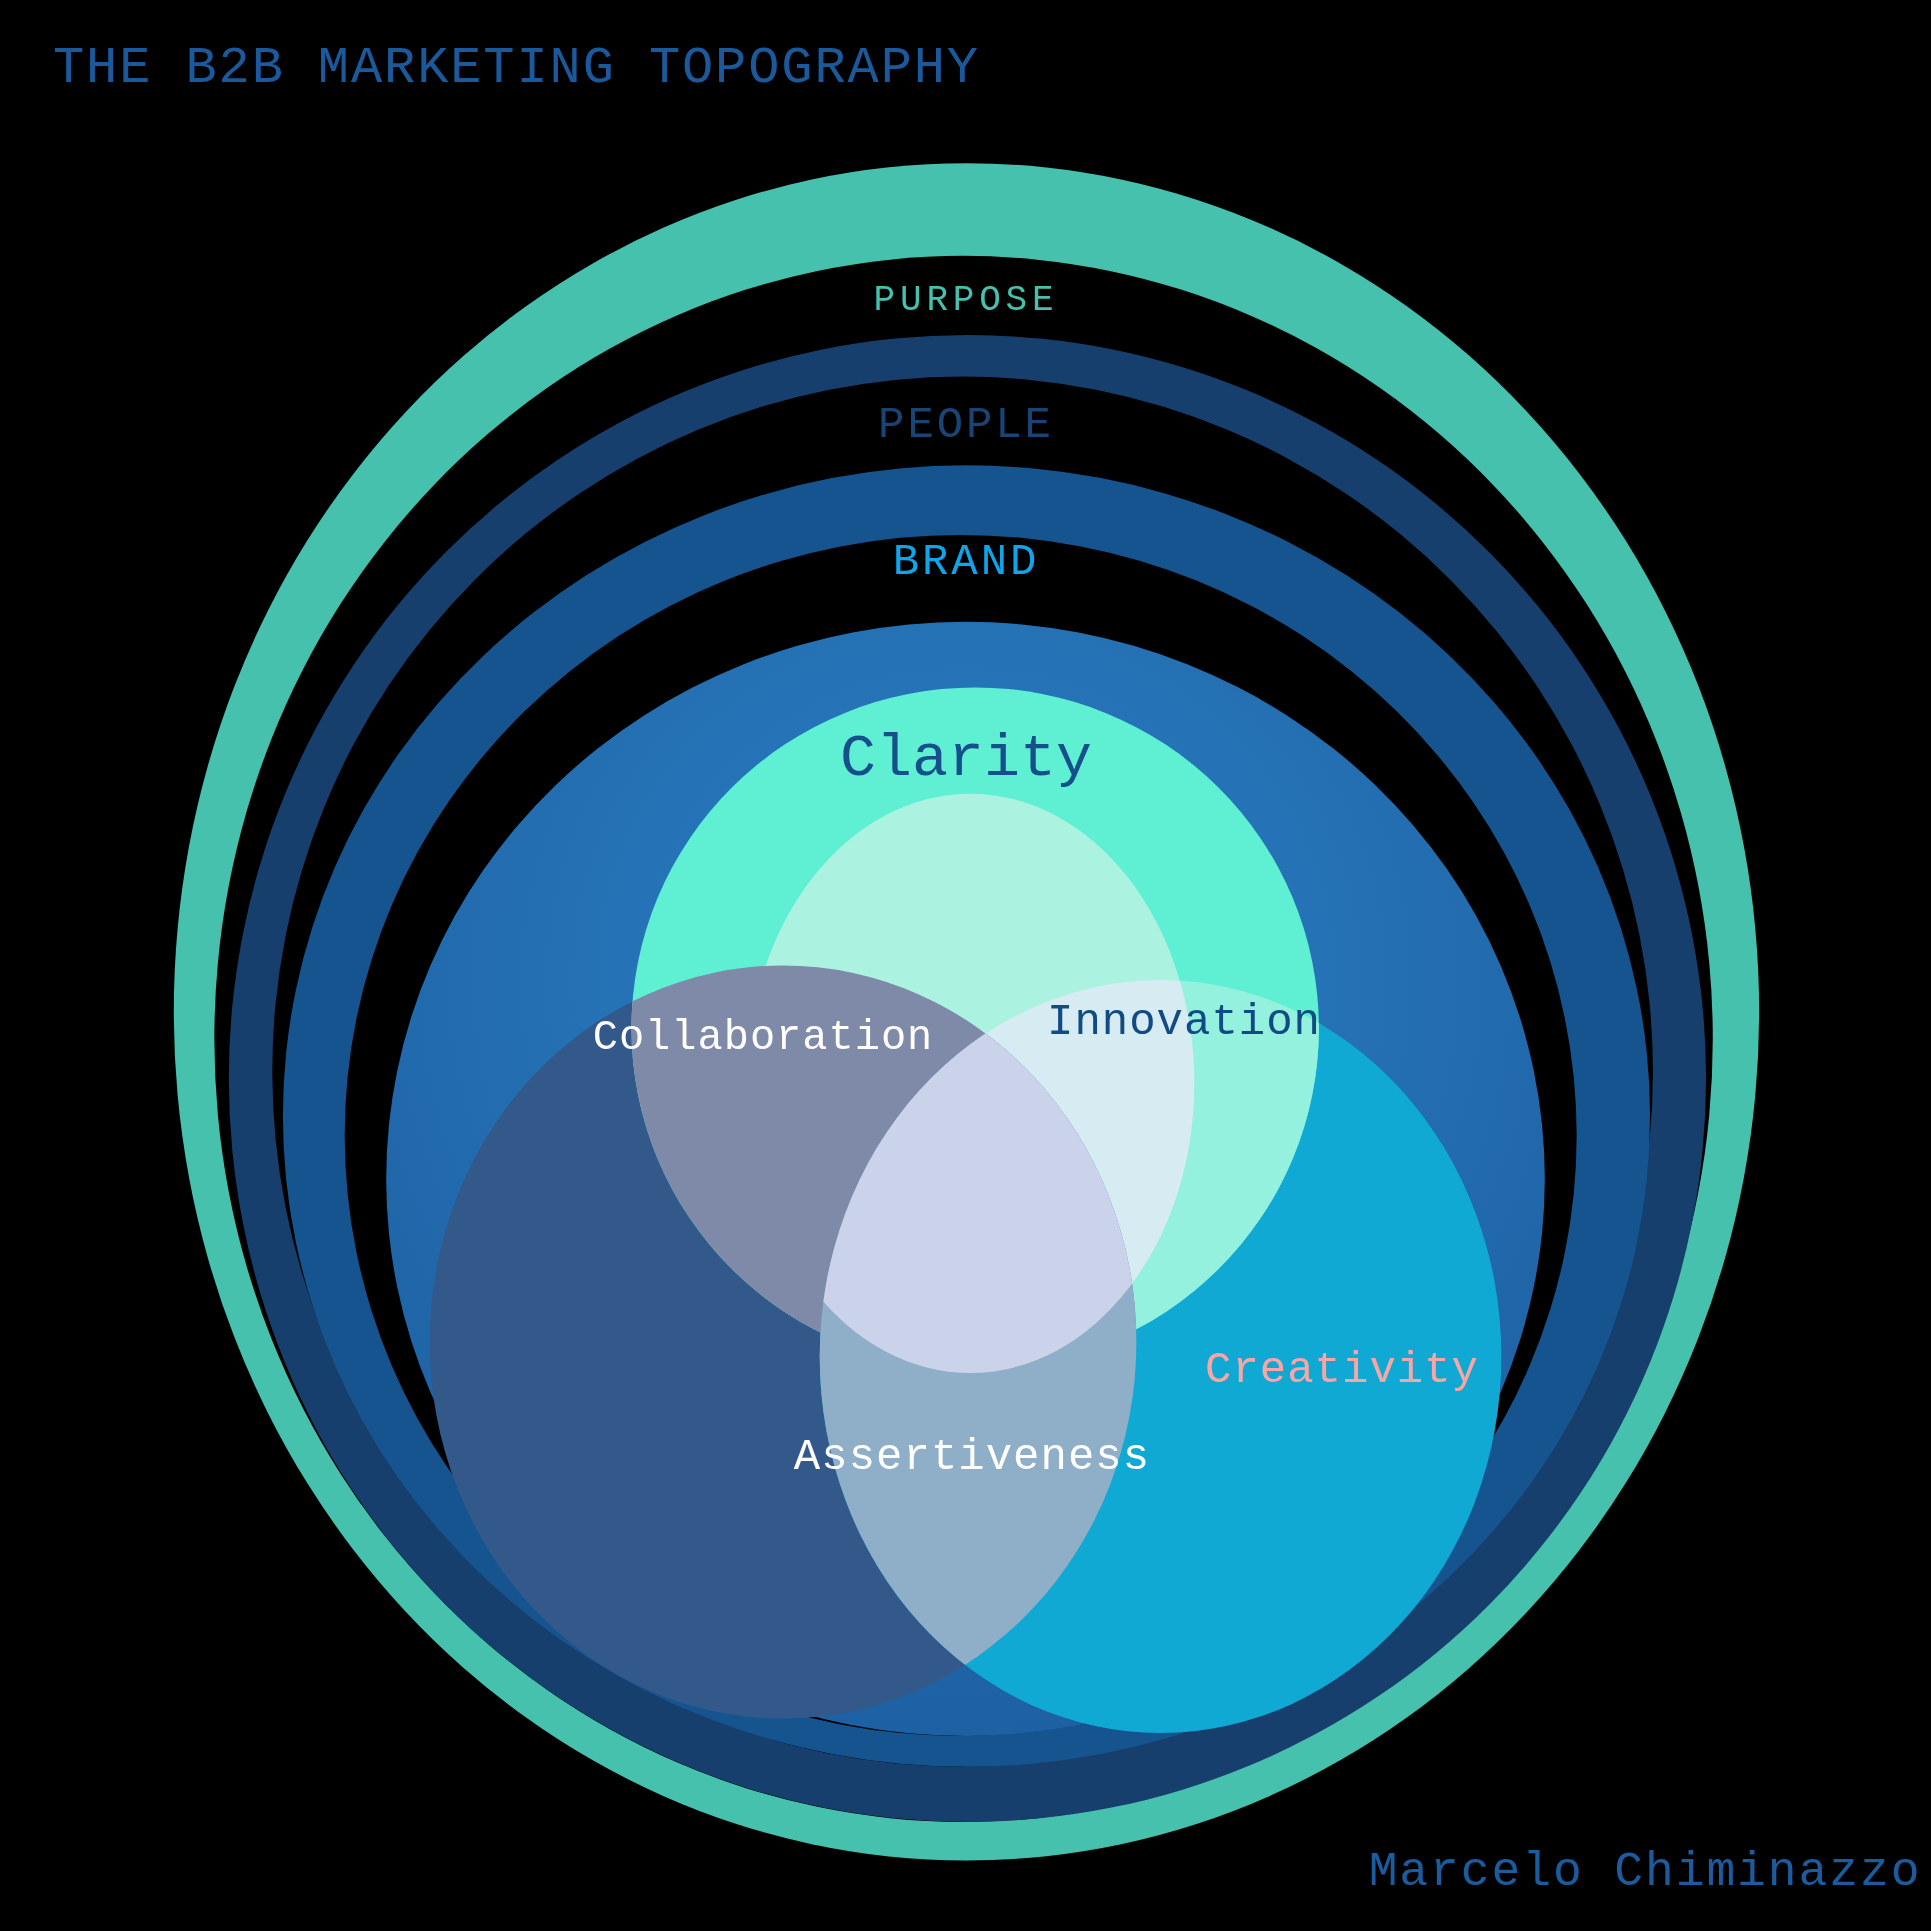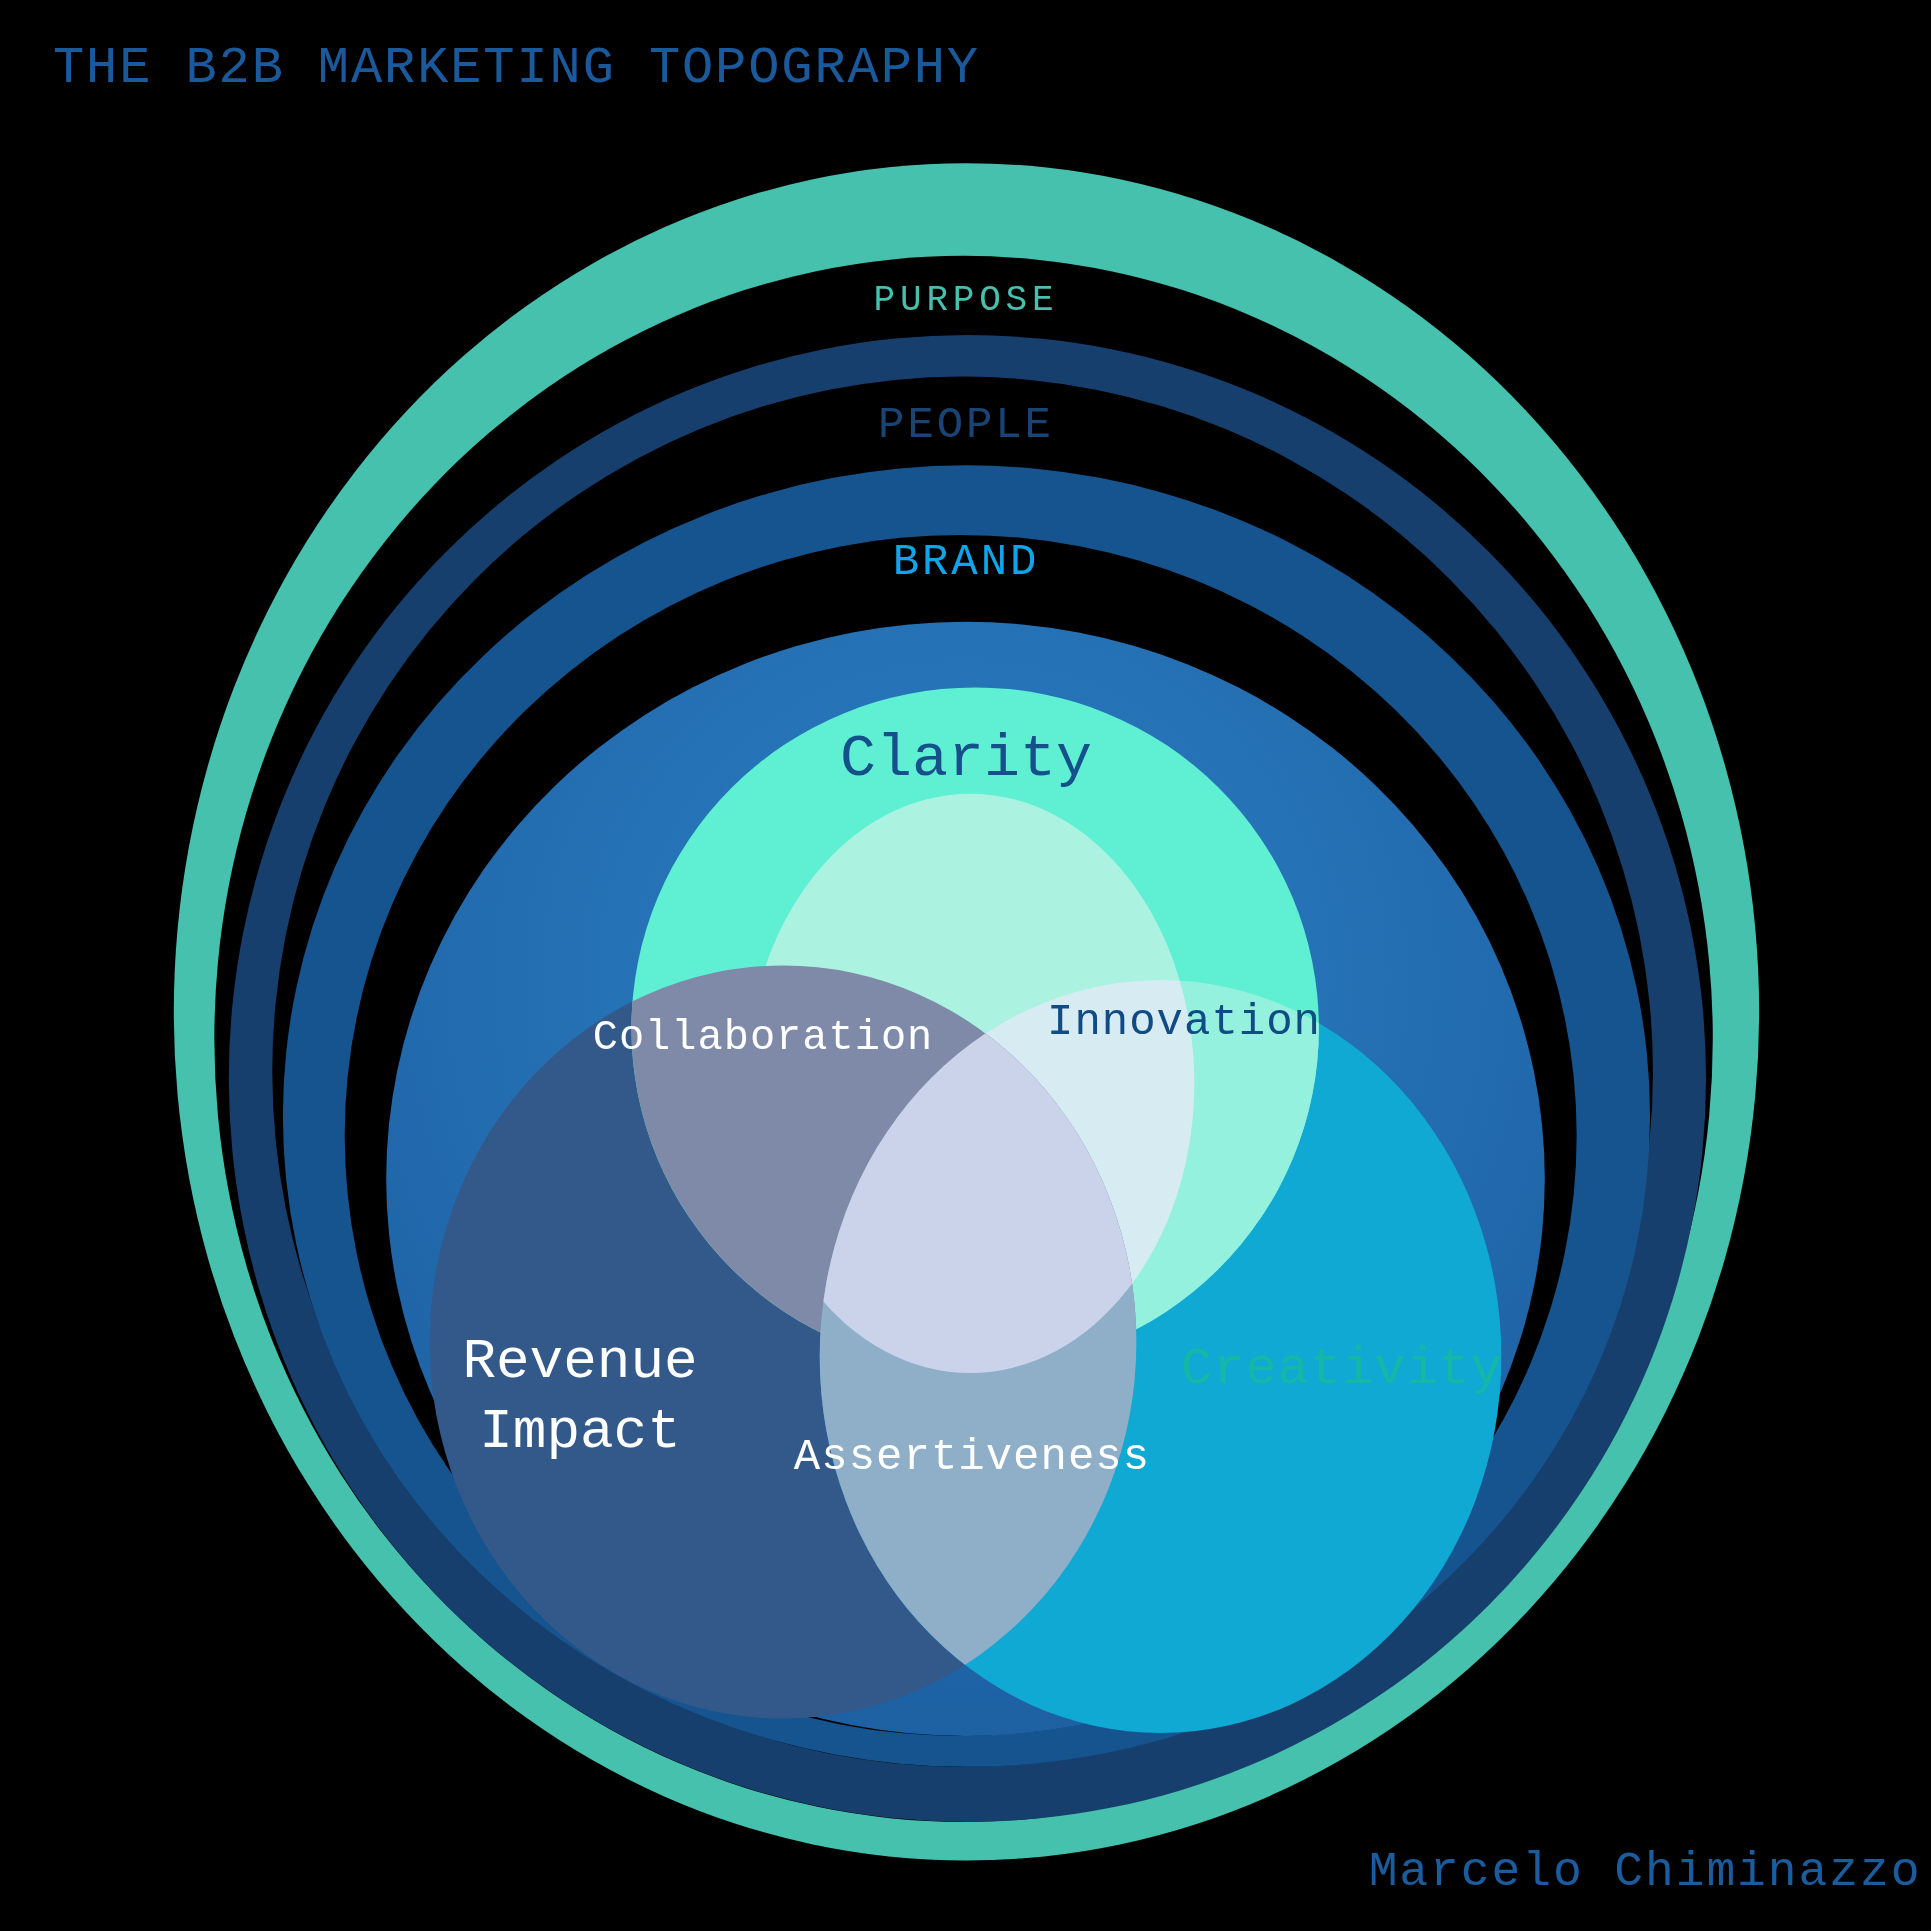--- a/index.html
+++ b/index.html
@@ -42,21 +42,21 @@
   .ring-label { font-weight: 400; }
   .ring-label.purpose { font-size: 36px; letter-spacing: 4.8px; color: #45C1AE; }
   .ring-label.people  { font-size: 44px; letter-spacing: 2.9px; color: #1A4474; }
   .ring-label.brand   { font-size: 44px; letter-spacing: 2.9px; color: #0ea5e9; }
   .venn-label-clarity      { font-size: 60px; color: #15508A; }
   .venn-label-collaboration{ font-size: 42px; color: #FFFFFF; letter-spacing: 1px; }
   .venn-label-innovation   { font-size: 44px; color: #114B84; letter-spacing: 1px; }
   .venn-label-growth       { font-size: 62px; color: #1C518E; font-weight: 700; letter-spacing: 2.9px; }
   .venn-label-revenue      { font-size: 56px; color: #FFFFFF; line-height: 70px; }
   .venn-label-assertive    { font-size: 44px; color: #FFFFFF; letter-spacing: 1px; }
-  .venn-label-creativity   { font-size: 52px; color: #14b8a6; letter-spacing: 1px; }
+  .venn-label-creativity   { font-size: 44px; color: #fca5a5; letter-spacing: 1px; }
   .attribution {
     position: absolute;
     left: 1645px;
     top: 1872px;
     transform: translate(-50%, -50%);
     font-size: 48px;
     letter-spacing: 1.9px;
     color: #1A5C9E;
     white-space: nowrap;
   }
@@ -121,24 +121,20 @@
   <div class="label ring-label people" style="left:966px; top:425px;">PEOPLE</div>
   <div class="label ring-label brand" style="left:966px; top:562px;">BRAND</div>
 
   <div class="label venn-label-clarity" style="left:966px; top:759px;">Clarity</div>
 
   <div class="label venn-label-collaboration" style="left:763px; top:1038px;">Collaboration</div>
 
   <div class="label venn-label-innovation" style="left:1184px; top:1022px;">Innovation</div>
 
 
-  <div class="label venn-label-revenue" style="left:580px; top:1397px;">
-    <div>Revenue</div>
-    <div>Impact</div>
-  </div>
 
   <div class="label venn-label-assertive" style="left:972px; top:1457px;">Assertiveness</div>
 
   <div class="label venn-label-creativity" style="left:1342px; top:1370px;">Creativity</div>
 
   <div class="attribution">Marcelo Chiminazzo</div>
 
 </div>
 
 

